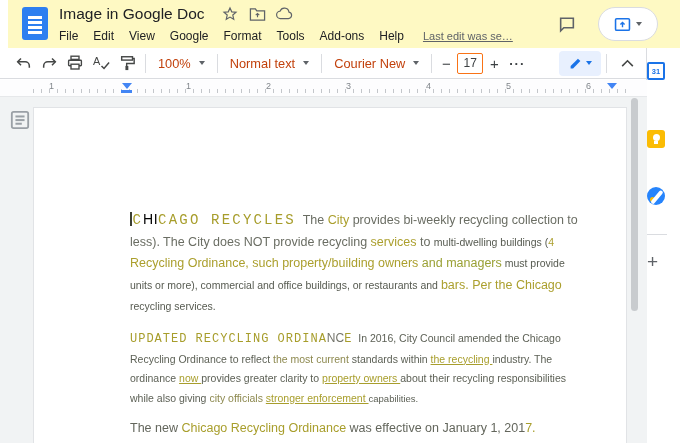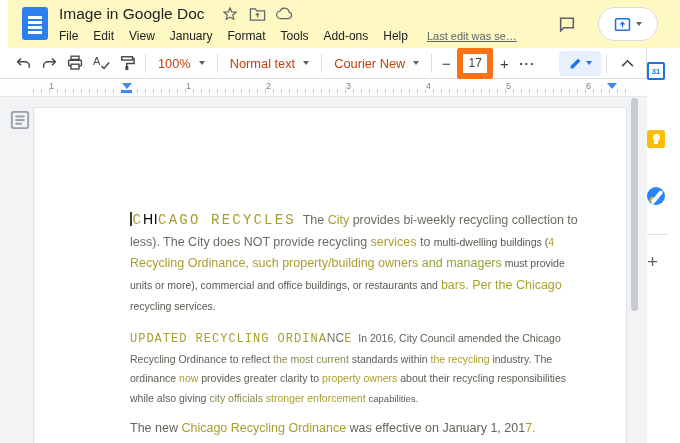--- a/index.html
+++ b/index.html
@@ -23,21 +23,21 @@
   .share-btn{height:33px;padding:0 14px 0 12px;background:#1a73e8;border-radius:4px;display:flex;align-items:center;color:#fff;font-size:13.5px;font-weight:bold;margin-right:12px;cursor:pointer;}
   .share-btn svg{margin-right:7px;}
   .cdown{width:0;height:0;border-left:3.8px solid transparent;border-right:3.8px solid transparent;border-top:4.5px solid #5f6368;}
 
   
   .toolbar{position:absolute;top:48px;left:0;width:646px;height:31px;background:#fff;border-bottom:1px solid #dadce0;display:flex;align-items:center;padding-left:10px;box-sizing:border-box;}
   .tb-btn{width:26px;height:24px;display:flex;align-items:center;justify-content:center;border-radius:3px;cursor:pointer;}
   .tb-sep{width:1px;height:19px;background:#dadce0;margin:0 5px;}
   .tb-select{display:flex;align-items:center;padding:0 7px;height:24px;cursor:pointer;font-size:12.8px;color:#c2410c;}
   .tb-select .cdown{margin-left:8px;}
-  .size-box{width:24px;height:19px;border:6px solid #f97316;border-radius:2px;font-size:12px;color:#3c4043;display:flex;align-items:center;justify-content:center;margin:0 2px;cursor:text;}
+  .size-box{width:24px;height:19px;border:1px solid #f97316;border-radius:2px;font-size:12px;color:#3c4043;display:flex;align-items:center;justify-content:center;margin:0 2px;cursor:text;}
   .pm{font-size:15px;color:#3c4043;width:18px;text-align:center;cursor:pointer;}
   .dots{font-size:13px;color:#3c4043;letter-spacing:1px;font-weight:bold;margin:0 6px;cursor:pointer;}
   .pencil-pill{margin-left:auto;width:42px;height:25px;background:#e8f0fe;border-radius:4px;display:flex;align-items:center;justify-content:center;cursor:pointer;}
   .pencil-pill .cdown{margin-left:4px;border-top-color:#1a73e8;}
   .collapse-btn{width:26px;height:24px;display:flex;align-items:center;justify-content:center;margin:0 6px 0 2px;cursor:pointer;}
 
   
   .rail{position:absolute;top:48px;right:0;bottom:0;width:33px;background:#fff;border-left:1px solid #dadce0;display:flex;flex-direction:column;align-items:flex-start;}
   .cal-icon{margin-top:14px;width:18px;height:18px;background:#fff;border:2px solid #1a73e8;border-radius:2px;box-sizing:border-box;font-size:7.5px;font-weight:bold;color:#1a73e8;display:flex;align-items:center;justify-content:center;cursor:pointer;}
   .keep-icon{margin-top:50px;width:18px;height:18px;background:#fbbc04;border-radius:3px;position:relative;cursor:pointer;}
@@ -71,21 +71,21 @@
   .hm {font-family:"Liberation Mono",monospace;font-size:14px;letter-spacing:2.2px;color:#a79d2b;}
   .hg {font-size:14px;color:#000000;letter-spacing:.5px;}
   .hm2{font-family:"Liberation Mono",monospace;font-size:12px;letter-spacing:1px;color:#a79d2b;}
   .hg2{font-size:12px;color:#73746b;}
   .g1 {font-size:12.5px;color:#6a6d63;}
   .o1 {font-size:12.5px;color:#ab9f2d;}
   .g1s{font-size:10.5px;color:#565a50;}
   .o1s{font-size:10.5px;color:#ab9f2d;}
   .o1b{font-size:12.5px;color:#9aa135;}
   .g2 {font-size:10.5px;color:#5d6156;}
-  .o2 {font-size:10.5px;color:#a89e2c;}
+  .o2 {font-size:10.5px;color:#a89e2c;text-decoration:underline;}
   .om2{font-size:10.5px;color:#8d894f;}
   .g2s{font-size:9.5px;color:#5d6156;}
   .g3 {font-size:12.5px;color:#63665c;}
   .o3 {font-size:12.5px;color:#a89e2c;}
   .caret{display:inline-block;width:1.5px;height:14px;background:#3c3f33;vertical-align:-2px;margin-right:1px;}
 </style>
 </head>
 <body>
 
 <div class="app">
@@ -109,21 +109,21 @@
         <span class="t-icon">
           <svg width="18" height="14" viewBox="0 0 26 18">
               <path d="M7 16h12a5 5 0 0 0 .8-9.9A7 7 0 0 0 6.3 4.6 5.5 5.5 0 0 0 7 16z" fill="none" stroke="#5f6368" stroke-width="1.8"></path>
             </svg>
         </span>
       </div>
       <div class="menu-row">
         <span class="menu-item">File</span>
         <span class="menu-item">Edit</span>
         <span class="menu-item">View</span>
-        <span class="menu-item">January</span>
+        <span class="menu-item">Google</span>
         <span class="menu-item">Format</span>
         <span class="menu-item">Tools</span>
         <span class="menu-item">Add-ons</span>
         <span class="menu-item">Help</span>
         <span class="last-edit">Last edit was se…</span>
       </div>
     </div>
     <div class="head-right">
       <span class="comment-btn">
         <svg width="20" height="19" viewBox="0 0 24 24">

